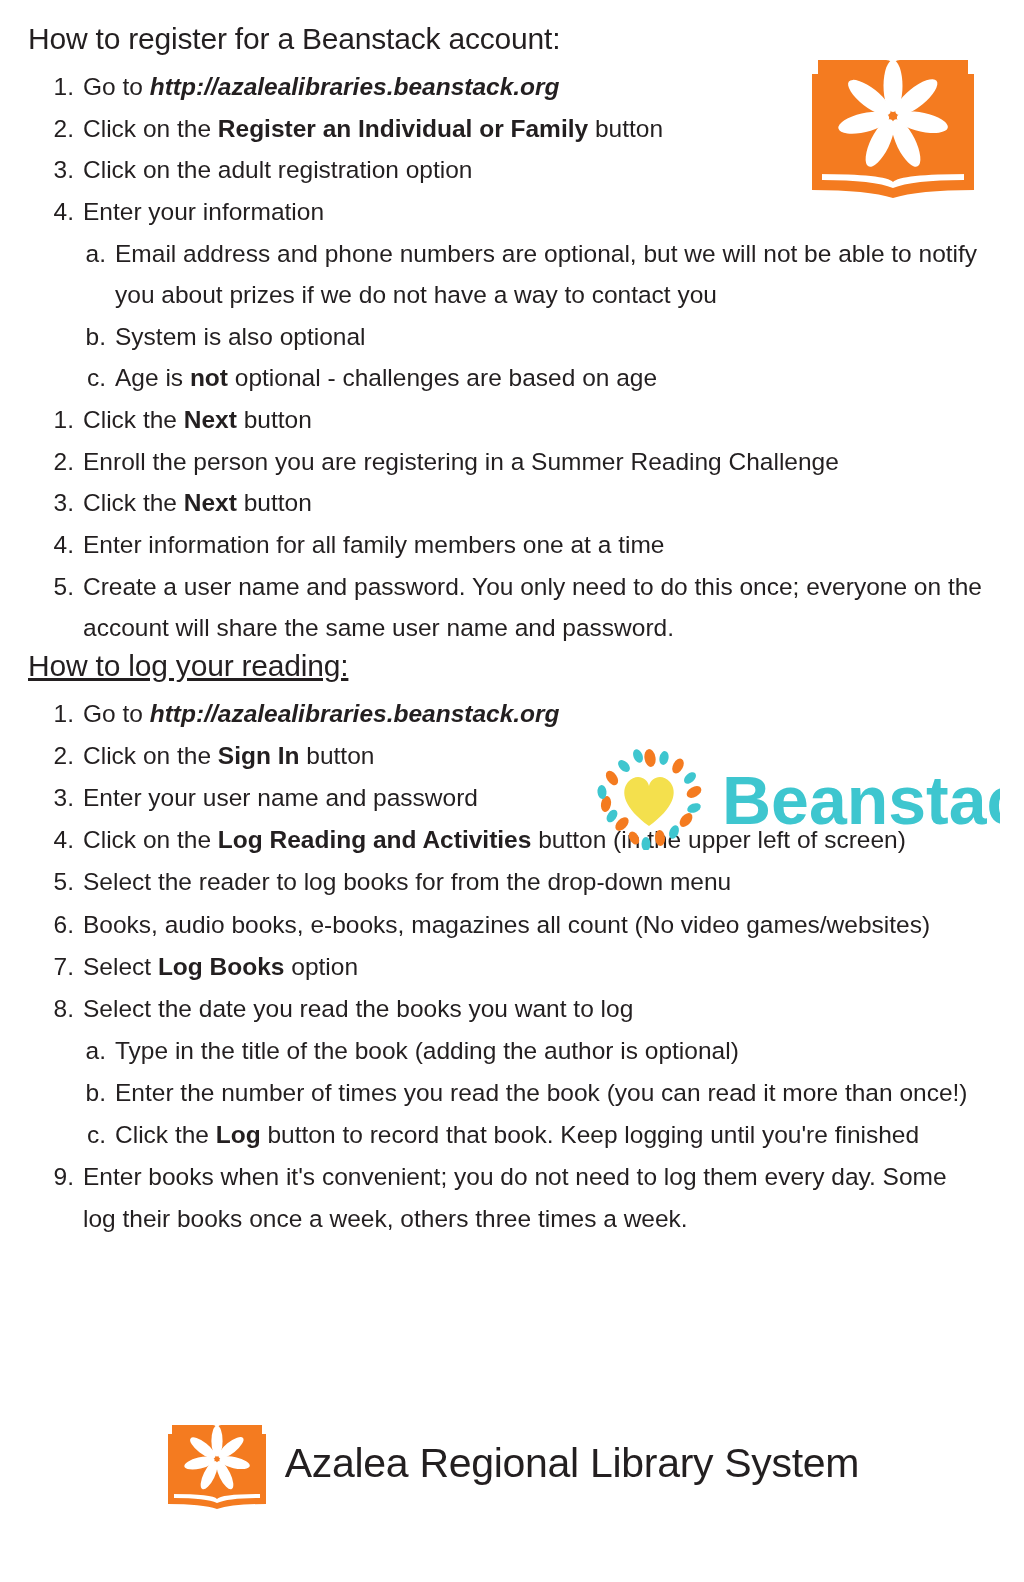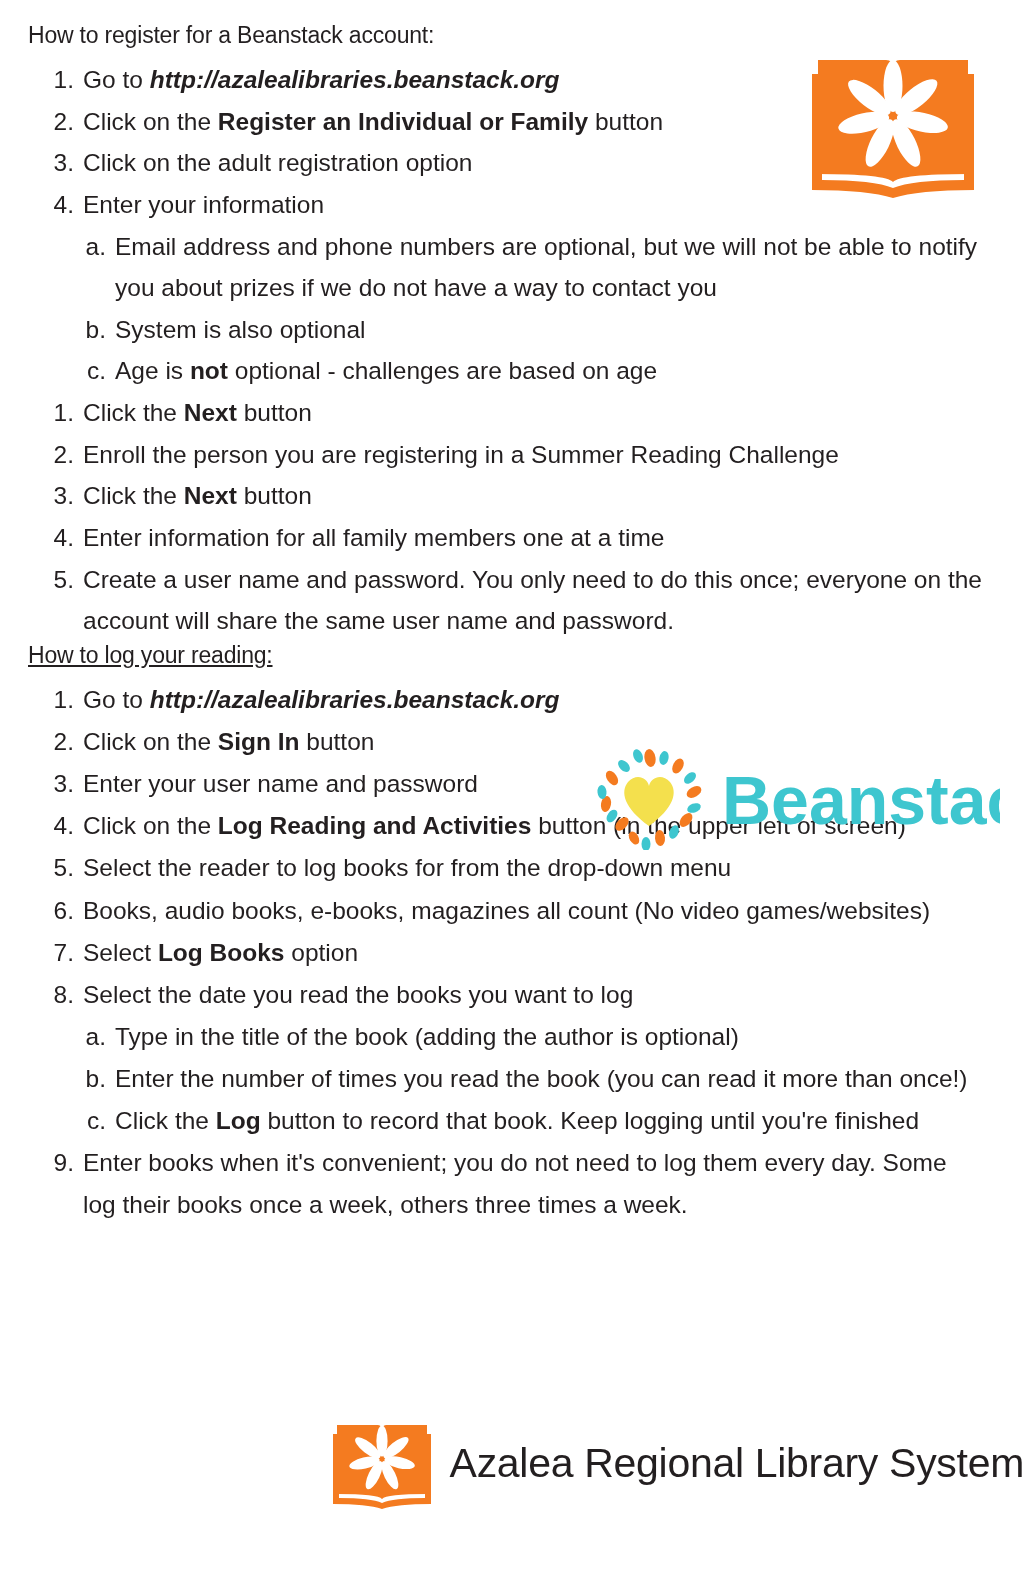--- a/index.html
+++ b/index.html
@@ -17,21 +17,21 @@
   }
   .page {
     position: relative;
     width: 1024px;
     height: 1582px;
     box-sizing: border-box;
     padding: 22px 40px 0 28px;
   }
 
   h1.section-title {
-    font-size: 23px;
+    font-size: 30px;
     font-weight: 400;
     margin: 0 0 10px 0;
     letter-spacing: -0.2px;
     color: #231f20;
   }
 
   ol {
     margin: 0;
     padding: 0;
     list-style: none;
@@ -92,21 +92,21 @@
   .beanstack-logo svg { width: 100%; height: 100%; display: block; }
 
   
   .footer {
     position: absolute;
     left: 0;
     right: 0;
     bottom: 70px;
     display: flex;
     align-items: center;
-    justify-content: flex-end;
+    justify-content: center;
     gap: 16px;
   }
   .footer-mark {
     width: 104px;
     height: 98px;
     flex: 0 0 auto;
   }
   .footer-mark svg { width: 100%; height: 100%; display: block; }
   .footer-text { line-height: 1; }
   .footer-title {

